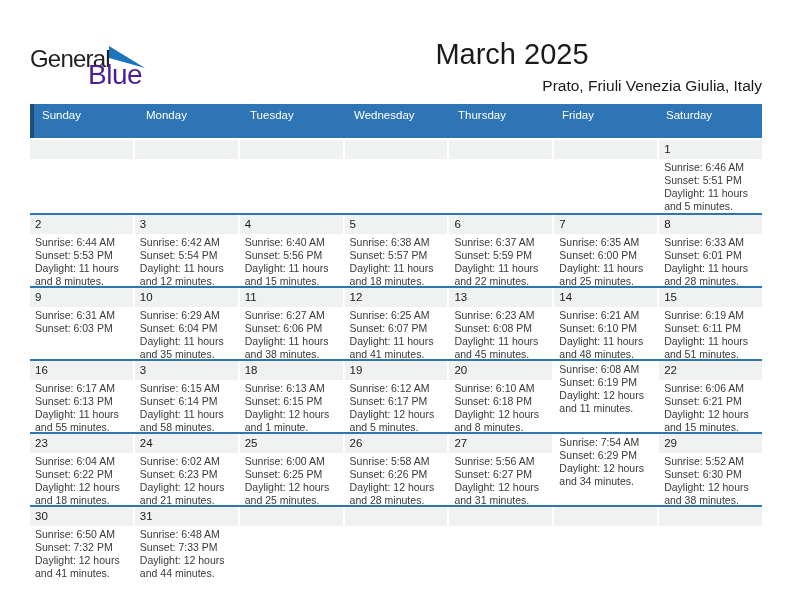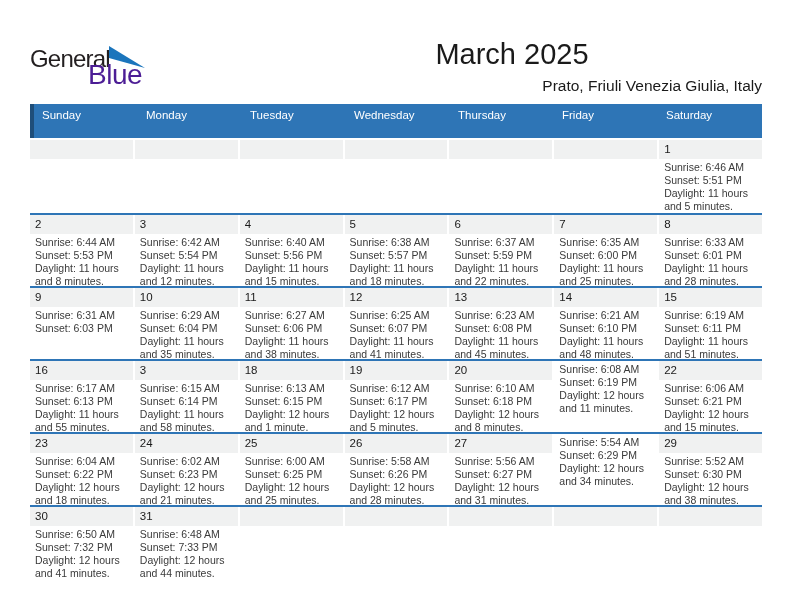--- a/index.html
+++ b/index.html
@@ -335,21 +335,21 @@
           <div class="day-cell">
             <div class="num-band">27</div>
             <div class="cell-body">
               <div>Sunrise: 5:56 AM</div>
               <div>Sunset: 6:27 PM</div>
               <div>Daylight: 12 hours and 31 minutes.</div>
             </div>
           </div>
           <div class="day-cell">
             <div class="cell-body">
-              <div>Sunrise: 5:54 AM</div>
+              <div>Sunrise: 7:54 AM</div>
               <div>Sunset: 6:29 PM</div>
               <div>Daylight: 12 hours and 34 minutes.</div>
             </div>
           </div>
           <div class="day-cell">
             <div class="num-band">29</div>
             <div class="cell-body">
               <div>Sunrise: 5:52 AM</div>
               <div>Sunset: 6:30 PM</div>
               <div>Daylight: 12 hours and 38 minutes.</div>

